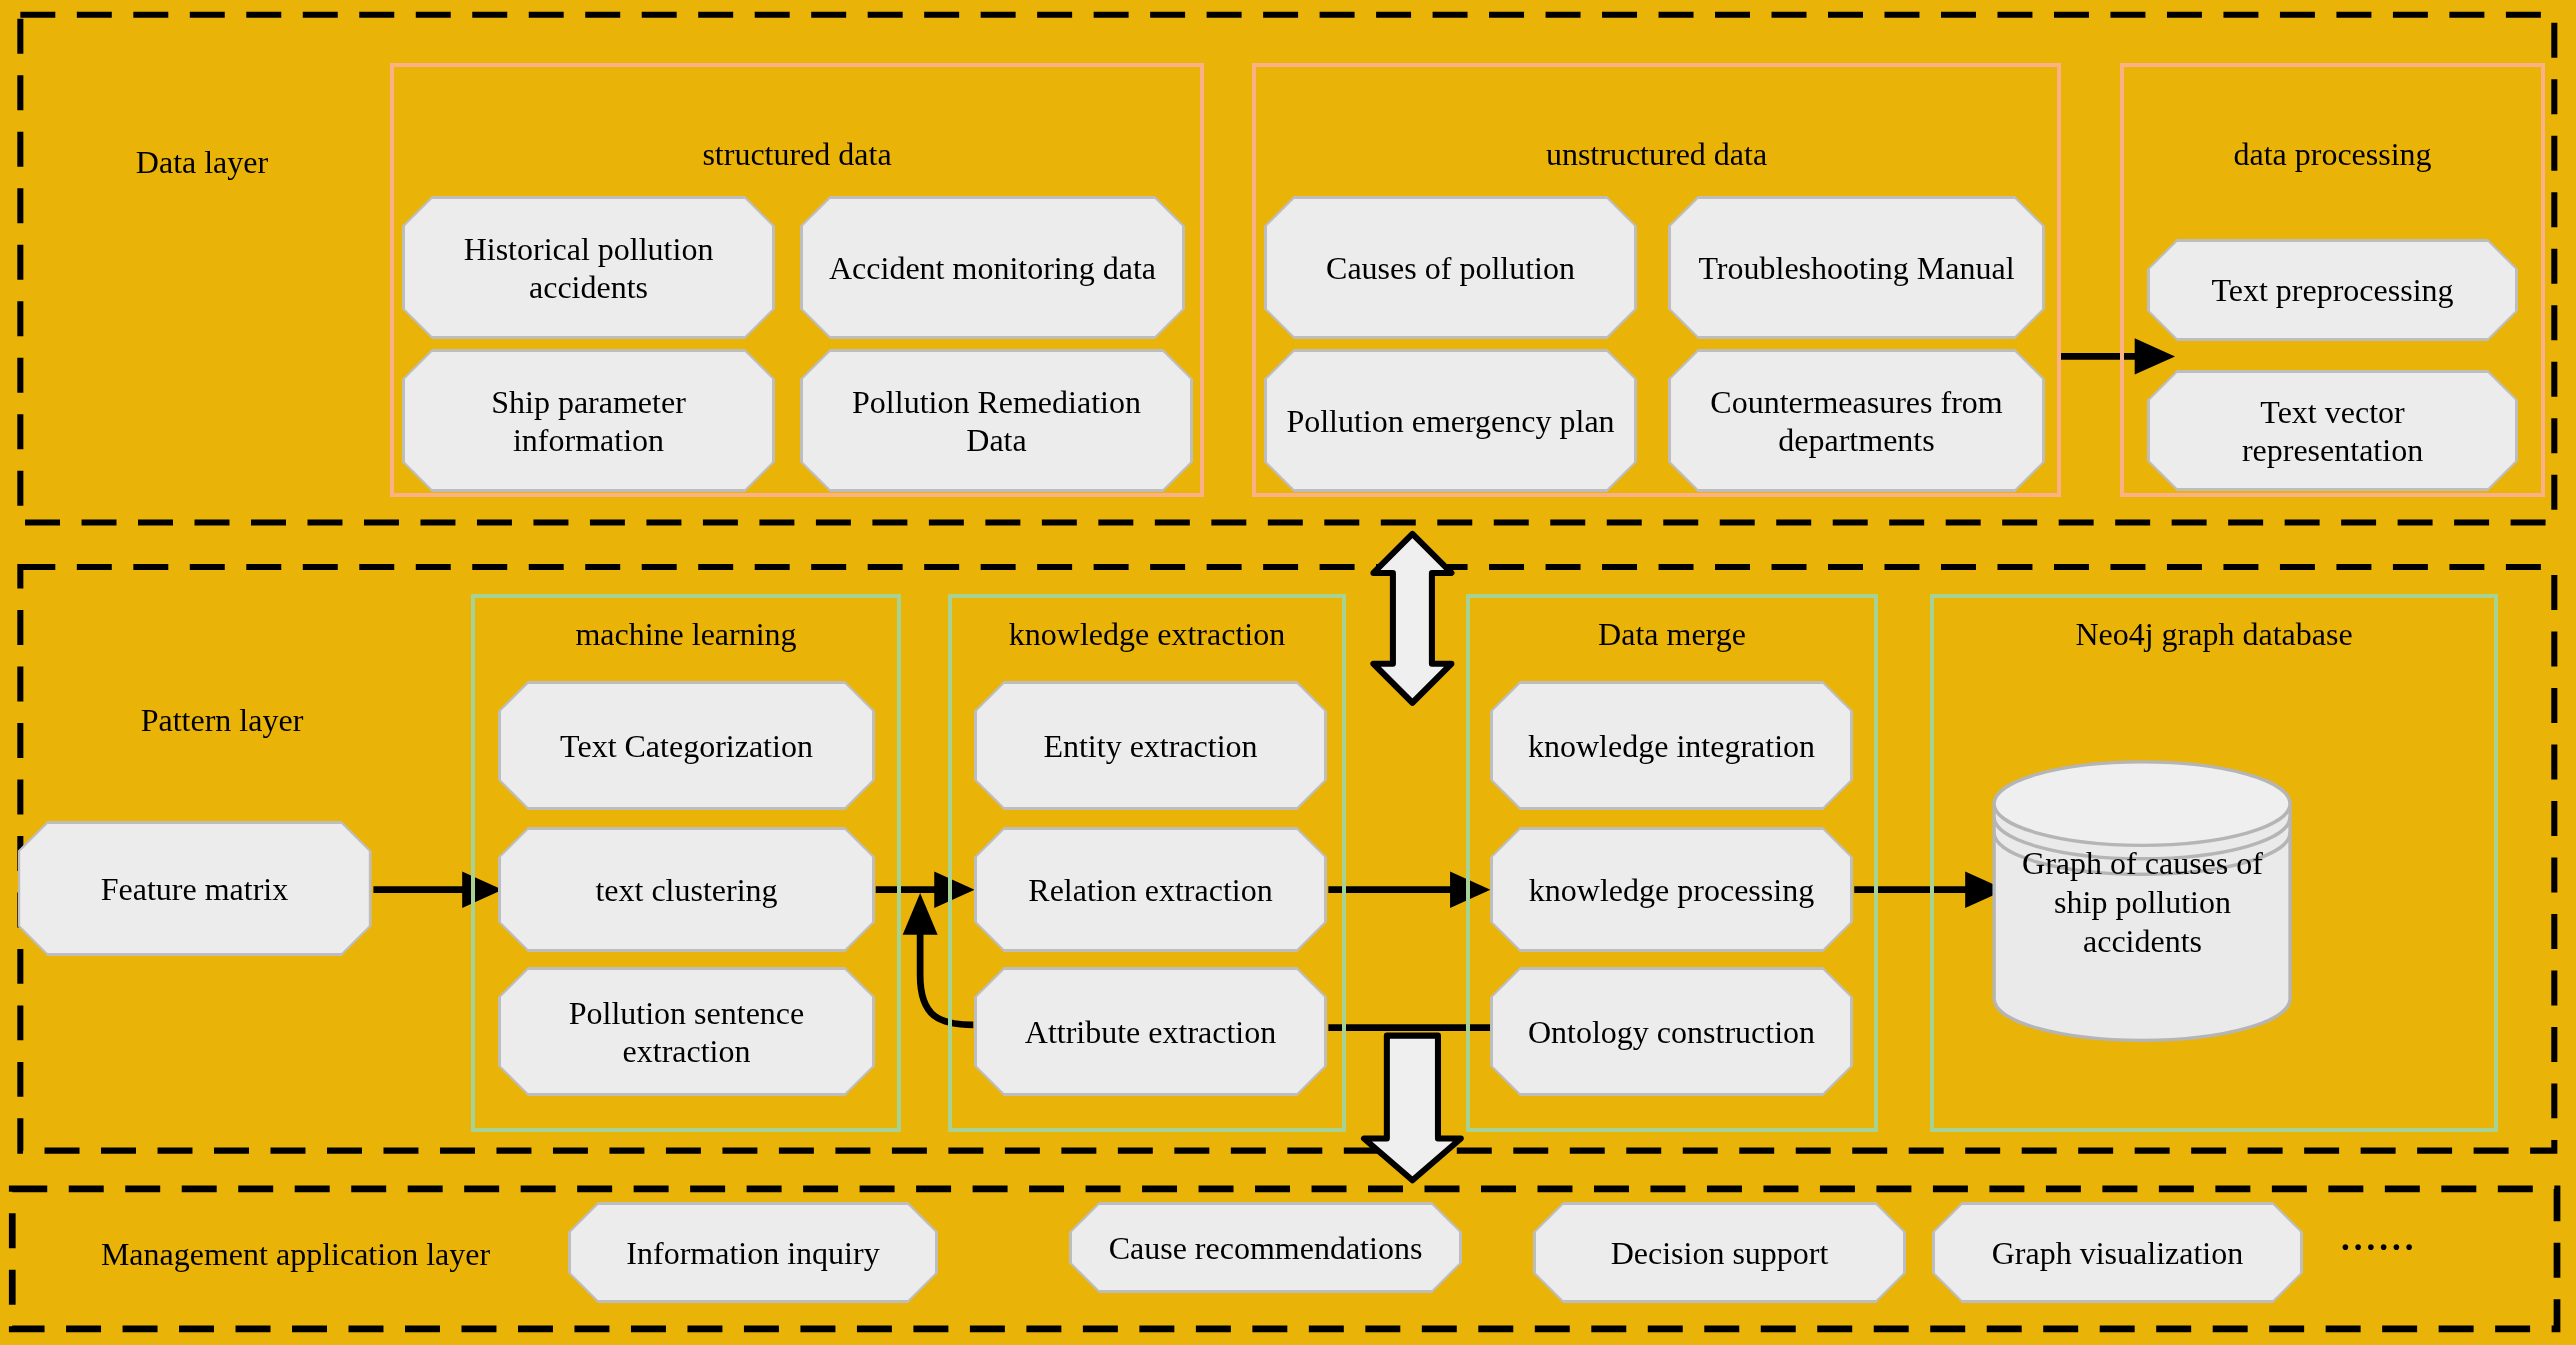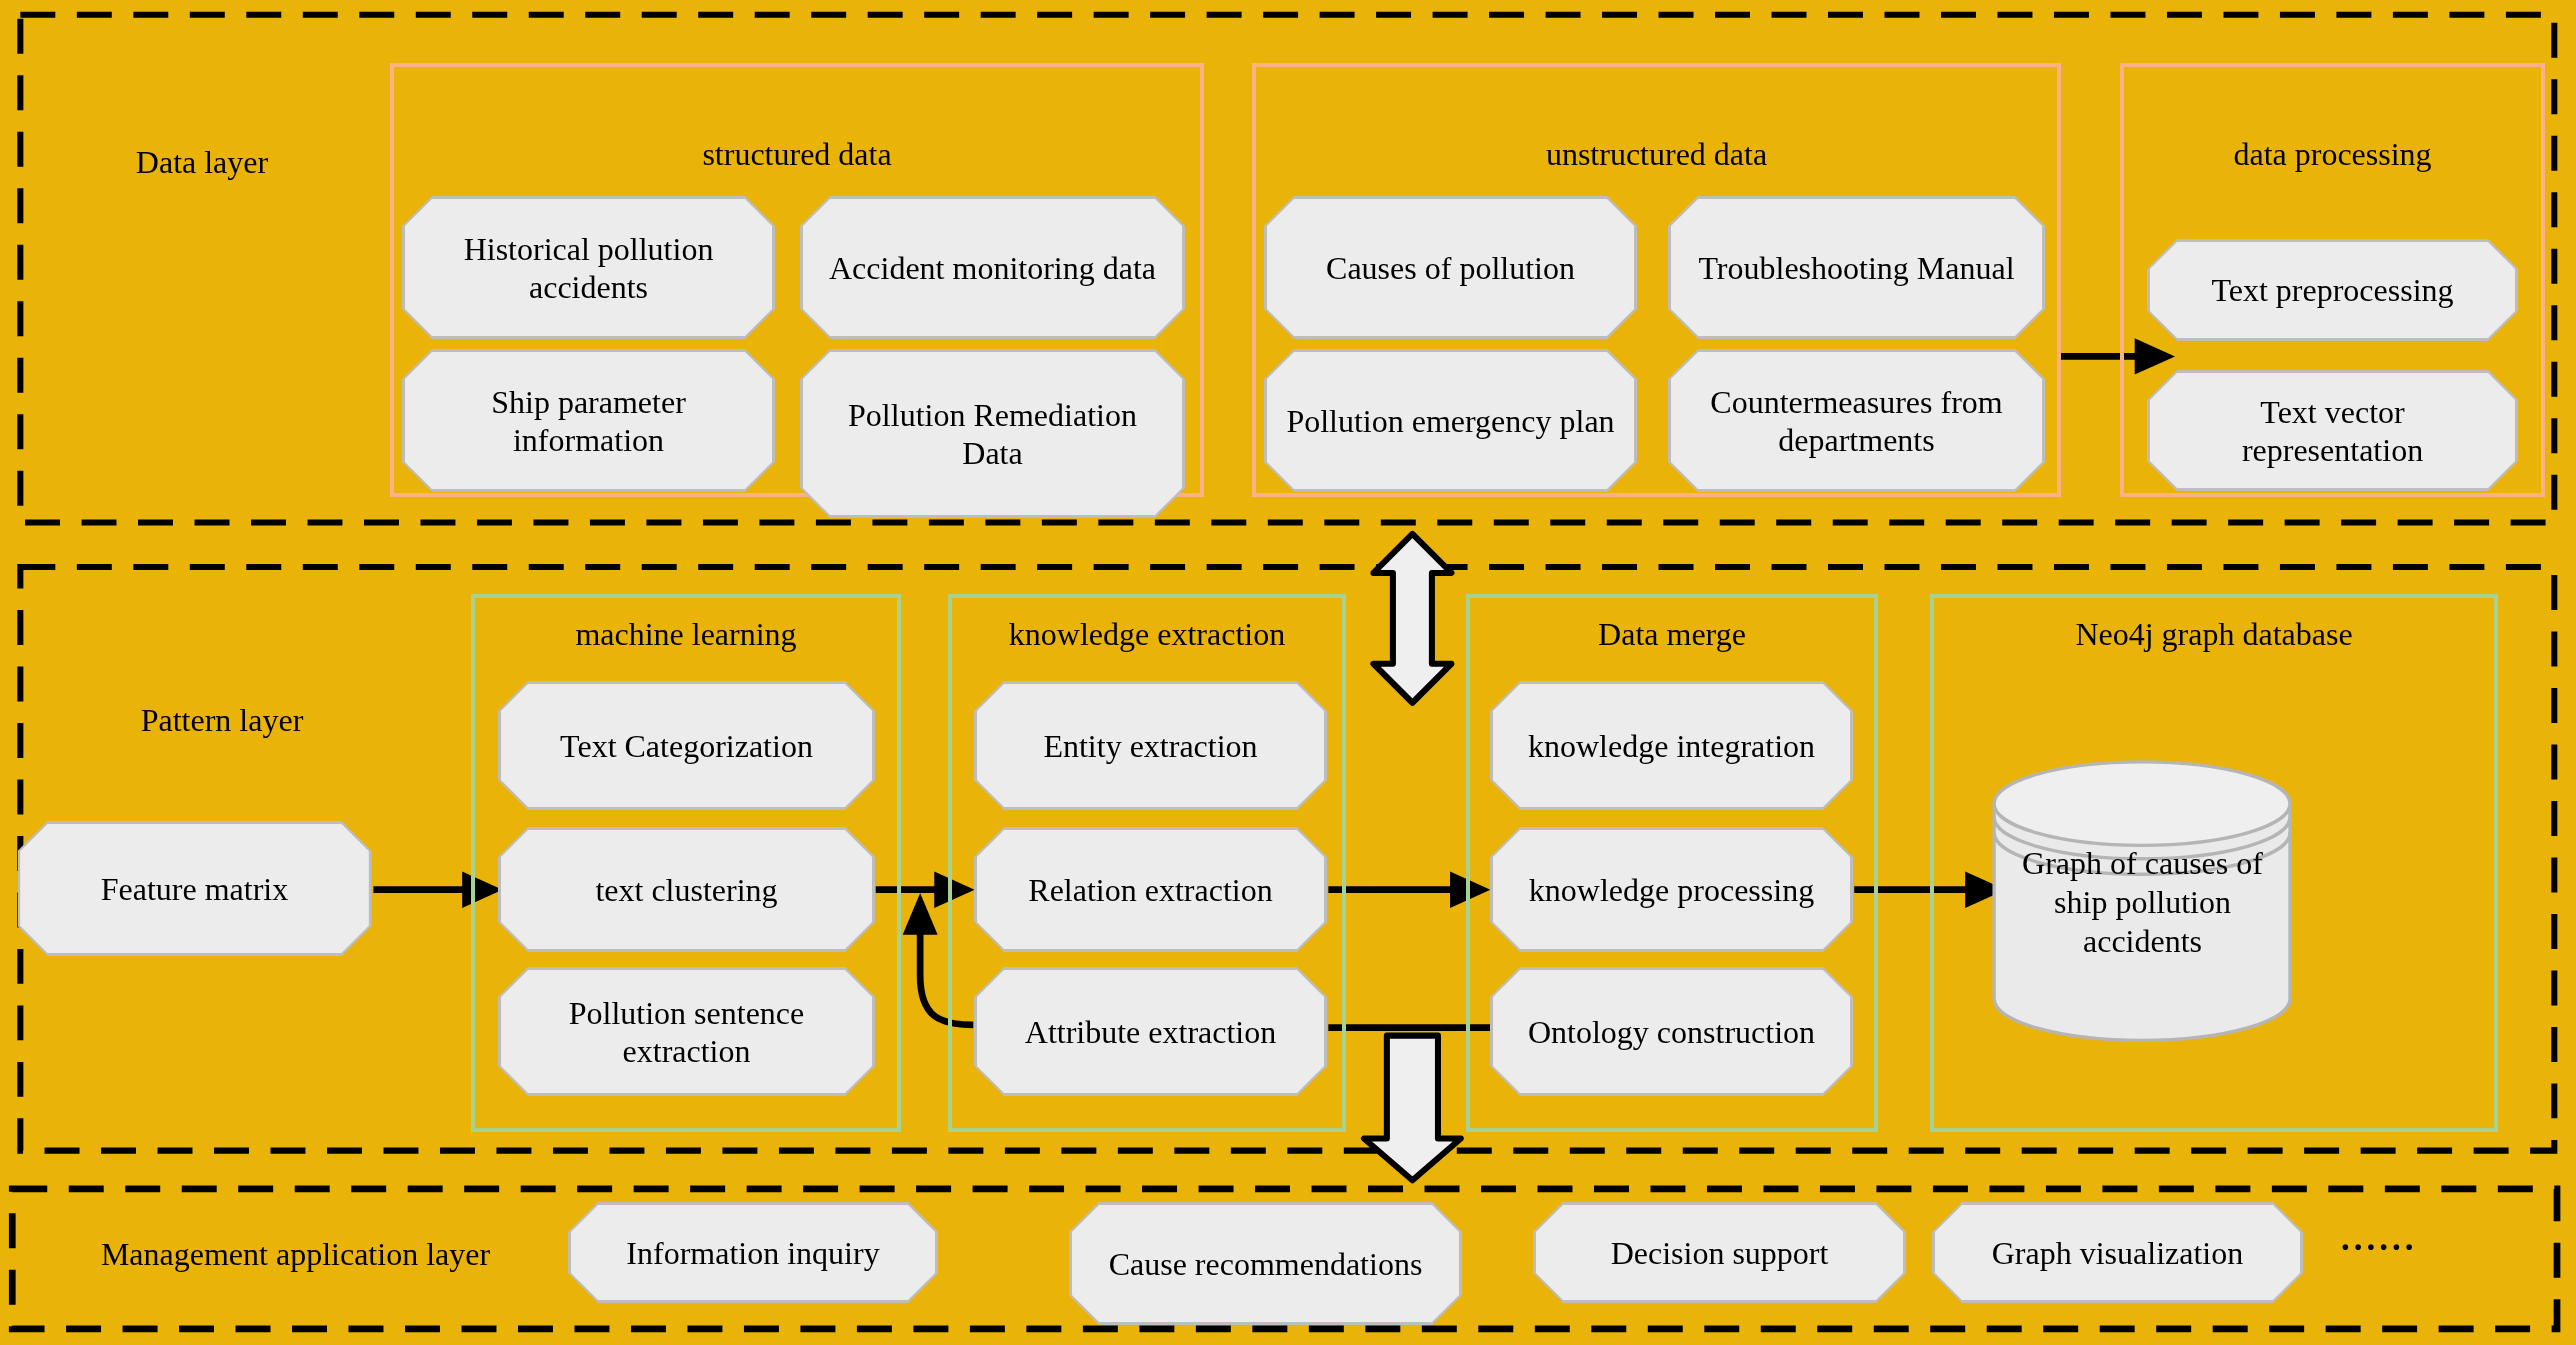--- a/index.html
+++ b/index.html
@@ -82,21 +82,21 @@
       <div class="o-f">Historical pollution accidents</div>
     </div>
   <div class="oct" style="left:800px;top:196px;width:385px;height:143px;">
       <div class="o-b"></div>
       <div class="o-f">Accident monitoring data</div>
     </div>
   <div class="oct" style="left:402px;top:349px;width:373px;height:143px;">
       <div class="o-b"></div>
       <div class="o-f">Ship parameter information</div>
     </div>
-  <div class="oct" style="left:800px;top:349px;width:385px;height:169px;">
+  <div class="oct" style="left:800px;top:349px;width:385px;height:143px;padding-left:8px;">
       <div class="o-b"></div>
       <div class="o-f">Pollution Remediation Data</div>
     </div>
 
   <div class="oct" style="left:1264px;top:196px;width:373px;height:143px;">
       <div class="o-b"></div>
       <div class="o-f">Causes of pollution</div>
     </div>
   <div class="oct" style="left:1668px;top:196px;width:377px;height:143px;">
       <div class="o-b"></div>
@@ -175,21 +175,21 @@
       <div class="o-b"></div>
       <div class="o-f">Ontology construction</div>
     </div>
 
   <div class="cyl-label" style="left:2008px;top:844px;width:269px;">Graph of causes of ship pollution accidents</div>
 
   <div class="oct" style="left:568px;top:1202px;width:370px;height:101px;">
       <div class="o-b"></div>
       <div class="o-f">Information inquiry</div>
     </div>
-  <div class="oct" style="left:1069px;top:1202px;width:393px;height:123px;">
+  <div class="oct" style="left:1069px;top:1202px;width:393px;height:91px;">
       <div class="o-b"></div>
       <div class="o-f">Cause recommendations</div>
     </div>
   <div class="oct" style="left:1533px;top:1202px;width:373px;height:101px;">
       <div class="o-b"></div>
       <div class="o-f">Decision support</div>
     </div>
   <div class="oct" style="left:1932px;top:1202px;width:371px;height:101px;">
       <div class="o-b"></div>
       <div class="o-f">Graph visualization</div>

